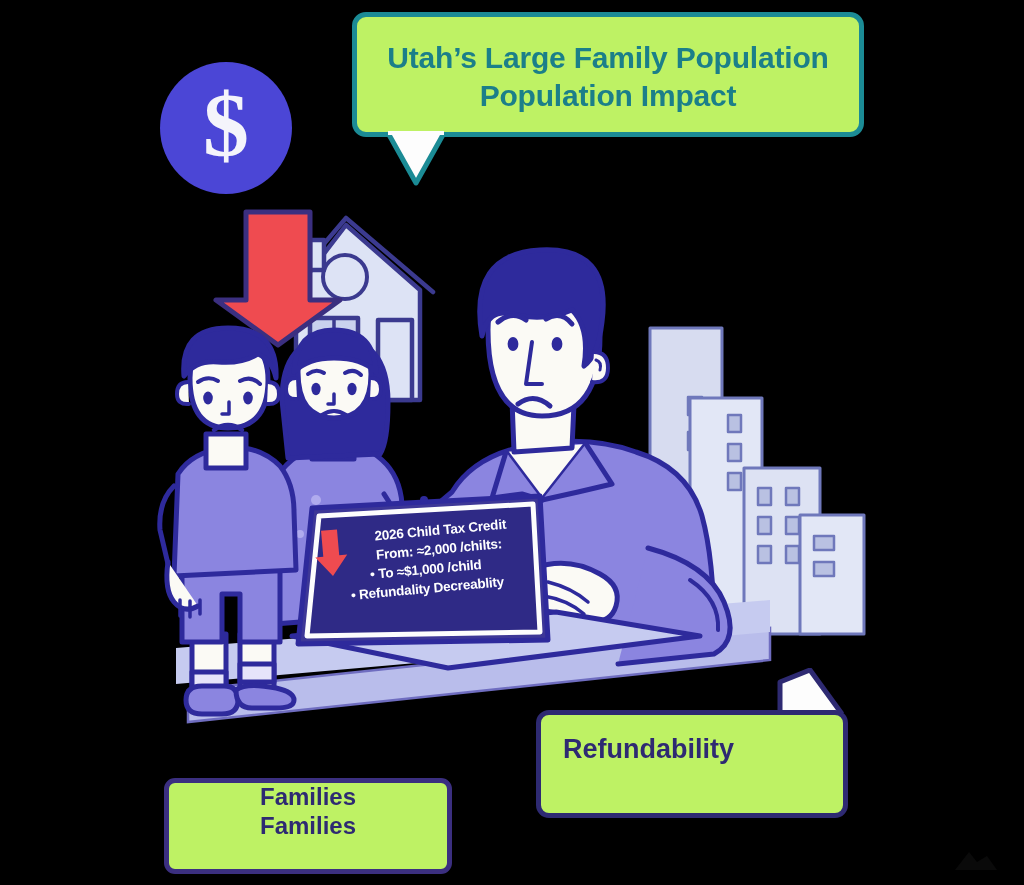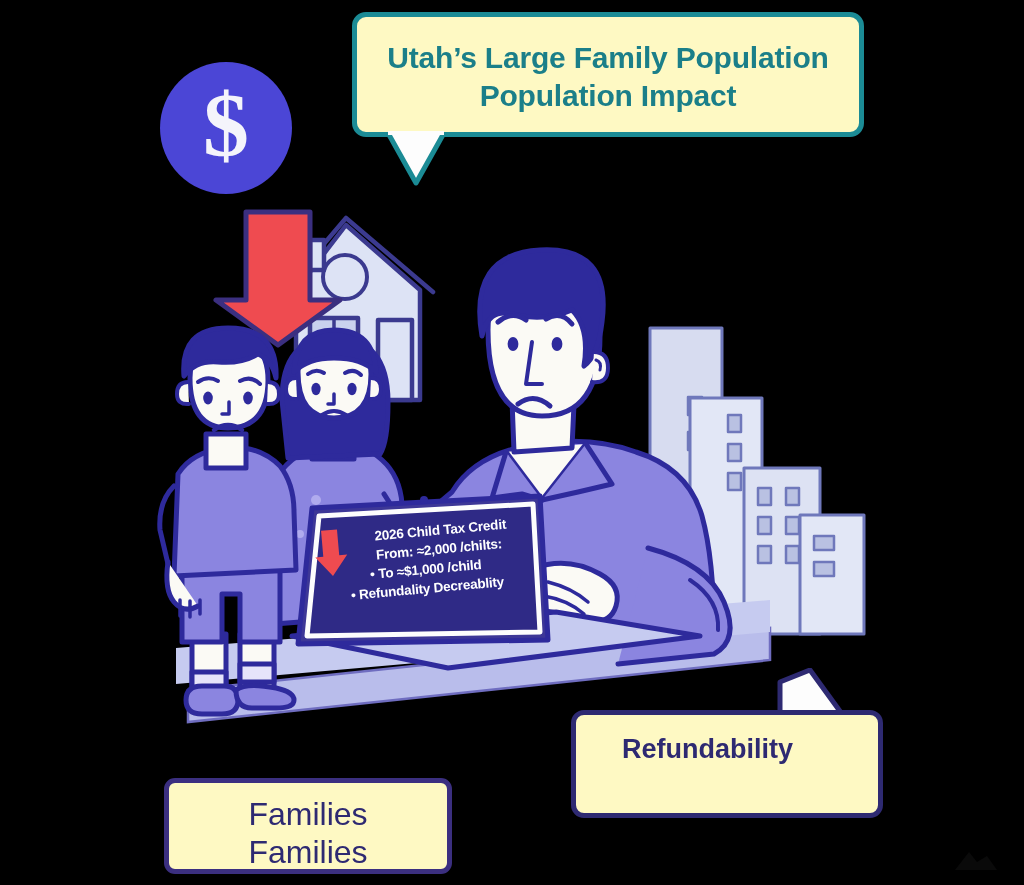--- a/index.html
+++ b/index.html
@@ -13,21 +13,21 @@
     width: 1024px;
     height: 885px;
     background: #000000;
     overflow: hidden;
     font-family: "Liberation Sans", sans-serif;
   }
 
   
   .bubble {
     position: absolute;
-    background: #fef9c3;
+    background: #bef264;
     box-sizing: border-box;
   }
   .bubble-top {
     left: 352px;
     top: 12px;
     width: 512px;
     height: 125px;
     border: 5px solid #1b8b95;
     border-radius: 14px;
   }
@@ -41,27 +41,26 @@
     letter-spacing: -0.2px;
   }
   .tail-top {
     position: absolute;
     left: 386px;
     top: 131px;
     width: 62px;
     height: 56px;
   }
   .bubble-refund {
-    left: 571px;
+    left: 536px;
     top: 710px;
     width: 312px;
     height: 108px;
     border: 5px solid #2e2a72;
     border-radius: 13px;
-    padding-left: 24px;
   }
   .bubble-refund .btxt {
     color: #2e2a72;
     font-size: 27px;
     font-weight: bold;
     line-height: 1.22;
     padding: 18px 0 0 22px;
     text-align: left;
   }
   .tail-refund {
@@ -74,25 +73,24 @@
   .bubble-families {
     left: 164px;
     top: 778px;
     width: 288px;
     height: 96px;
     border: 5px solid #3b2f80;
     border-radius: 11px;
   }
   .bubble-families .btxt {
     color: #2e2a72;
-    font-size: 32px;
-    font-weight: normal;
+    font-size: 24px;
+    font-weight: bold;
     line-height: 1.2;
     text-align: center;
-    padding-top: 12px;
   }
 
   
   .coin {
     position: absolute;
     left: 160px;
     top: 62px;
     width: 132px;
     height: 132px;
     border-radius: 50%;

